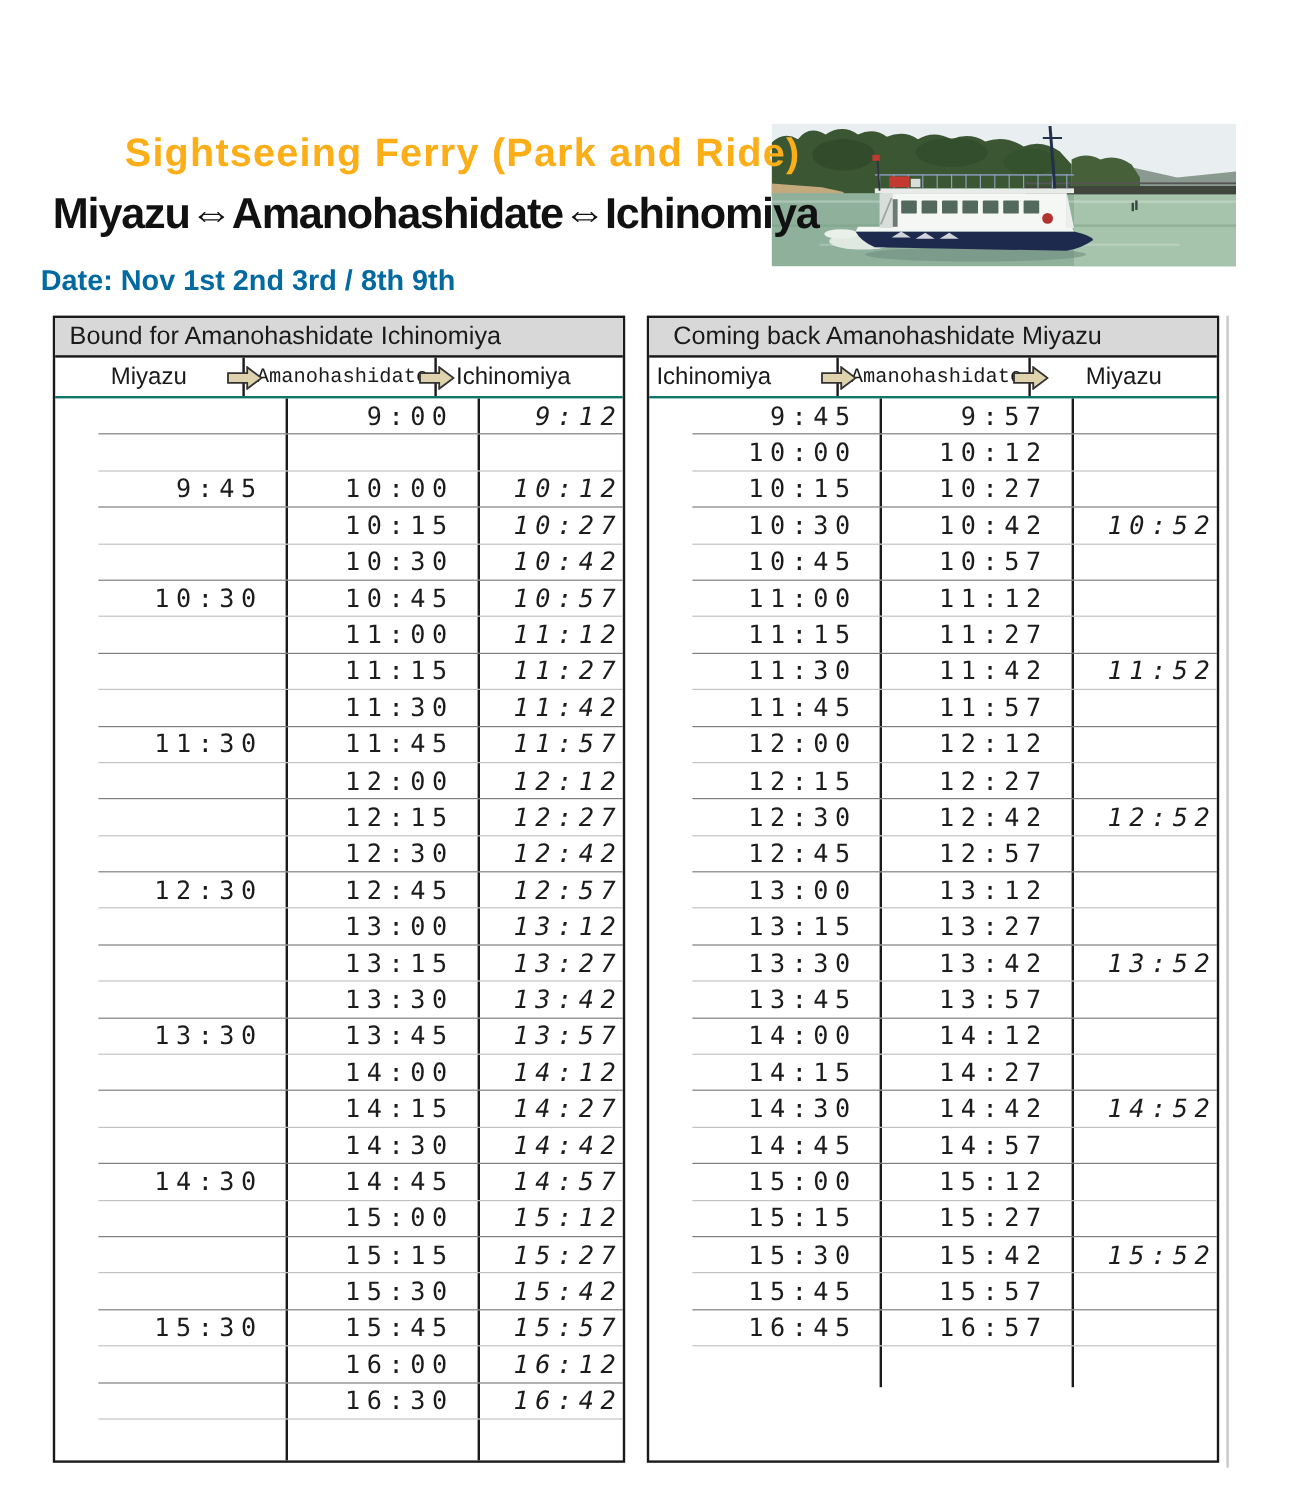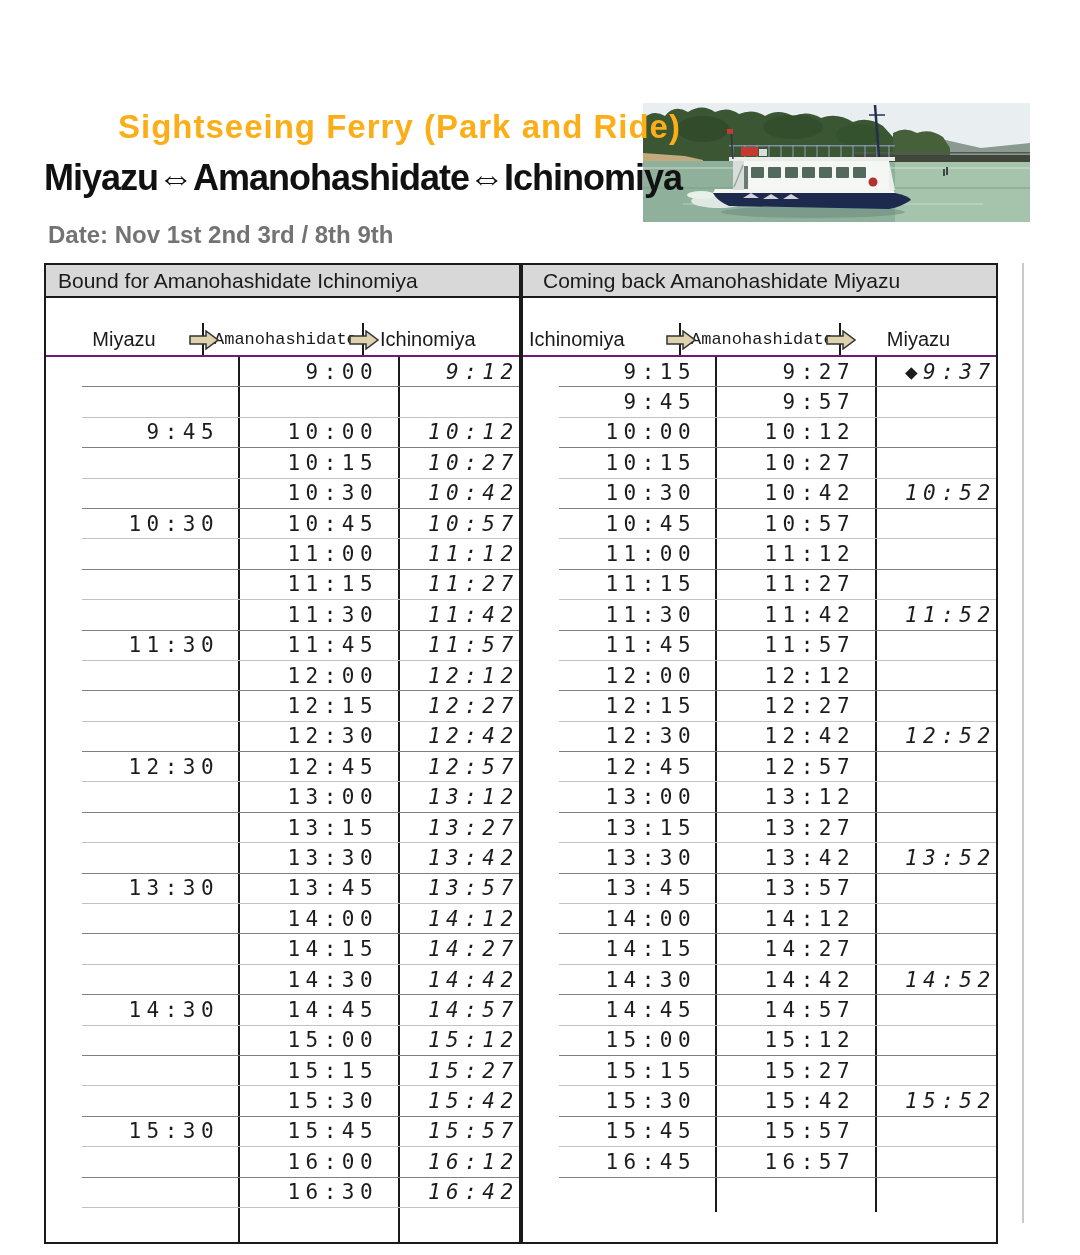--- a/index.html
+++ b/index.html
@@ -2,44 +2,44 @@
 <html><head>
 <meta charset="utf-8">
 <style>
   * { margin:0; padding:0; box-sizing:border-box; }
   html,body { background:#ffffff; }
   .page {
     position:relative; width:1080px; height:1255px; background:#ffffff;
     font-family:"Liberation Sans","DejaVu Sans",sans-serif; overflow:hidden;
   }
   .title {
-    position:absolute; left:118px; top:108px;
+    position:absolute; left:104px; top:108px;
     font-size:33px; font-weight:bold; color:#FBAE17; letter-spacing:1px;
     white-space:nowrap; z-index:3;
   }
   .subtitle {
     position:absolute; left:44px; top:157px;
     font-size:36px; font-weight:bold; color:#111; letter-spacing:-1px;
     white-space:nowrap; z-index:3;
   }
   .dateline {
-    position:absolute; left:48px; top:221px;
-    font-size:24px; font-weight:bold; color:#737373; white-space:nowrap;
+    position:absolute; left:34px; top:221px;
+    font-size:24px; font-weight:bold; color:#0369a1; white-space:nowrap;
   }
   .photo { position:absolute; left:643px; top:103px; width:387px; height:119px; z-index:1; }
 
-  .tables { position:absolute; left:44px; top:263px; display:flex; }
+  .tables { position:absolute; left:44px; top:263px; display:flex; gap:18px; }
   .table { width:477px; border:2px solid #1a1a1a; background:#fff; }
   .ttitle {
     height:33px; background:#D8D8D8; border-bottom:2px solid #1a1a1a;
     display:flex; align-items:center; padding-left:12px;
     font-size:21px; color:#1a1a1a; white-space:nowrap; overflow:hidden;
   }
   #t1 .ttitle { padding-left:20px; }
-  .thead { position:relative; height:34px; border-bottom:2px solid #701a75; display:flex;margin-top:25px; }
+  .thead { position:relative; height:34px; border-bottom:2px solid #0f766e; display:flex; }
   .hcell {
     display:flex; align-items:center; height:100%;
     font-size:20px; color:#1a1a1a; white-space:nowrap; overflow:hidden;
   }
   .h0 { width:158px; border-right:2px solid #1a1a1a; justify-content:center; }
   .h1 { width:160px; border-right:2px solid #1a1a1a; font-size:17px; padding-left:10px;font-family:Liberation Mono, monospace; }
   .h2 { flex:1; padding-left:16px; }
   #t1 .h0 { justify-content:flex-start; padding-left:6px; }
   #t1 .h2 { justify-content:center; padding-left:0; }
   .arrow { position:absolute; top:7px; width:30px; height:20px; z-index:2; }
@@ -484,31 +484,20 @@
         <svg class="arrow a1" viewBox="0 0 30 20">
           <path d="M1 6 L17 6 L17 1 L29 10 L17 19 L17 14 L1 14 Z" stroke="#333" stroke-width="1.5" fill="#DED3AC"></path>
         </svg>
         <svg class="arrow a2" viewBox="0 0 30 20">
           <path d="M1 6 L17 6 L17 1 L29 10 L17 19 L17 14 L1 14 Z" stroke="#333" stroke-width="1.5" fill="#DED3AC"></path>
         </svg>
       </div>
       <div class="tbody">
           <div class="trow">
             <div class="tcell c0">
-              <span class="time">9:15</span>
-            </div>
-            <div class="tcell c1">
-              <span class="time">9:27</span>
-            </div>
-            <div class="tcell c2">
-              <span class="time">◆9:37</span>
-            </div>
-          </div>
-          <div class="trow">
-            <div class="tcell c0">
               <span class="time">9:45</span>
             </div>
             <div class="tcell c1">
               <span class="time">9:57</span>
             </div>
             <div class="tcell c2">
               <span class="time"></span>
             </div>
           </div>
           <div class="trow">

